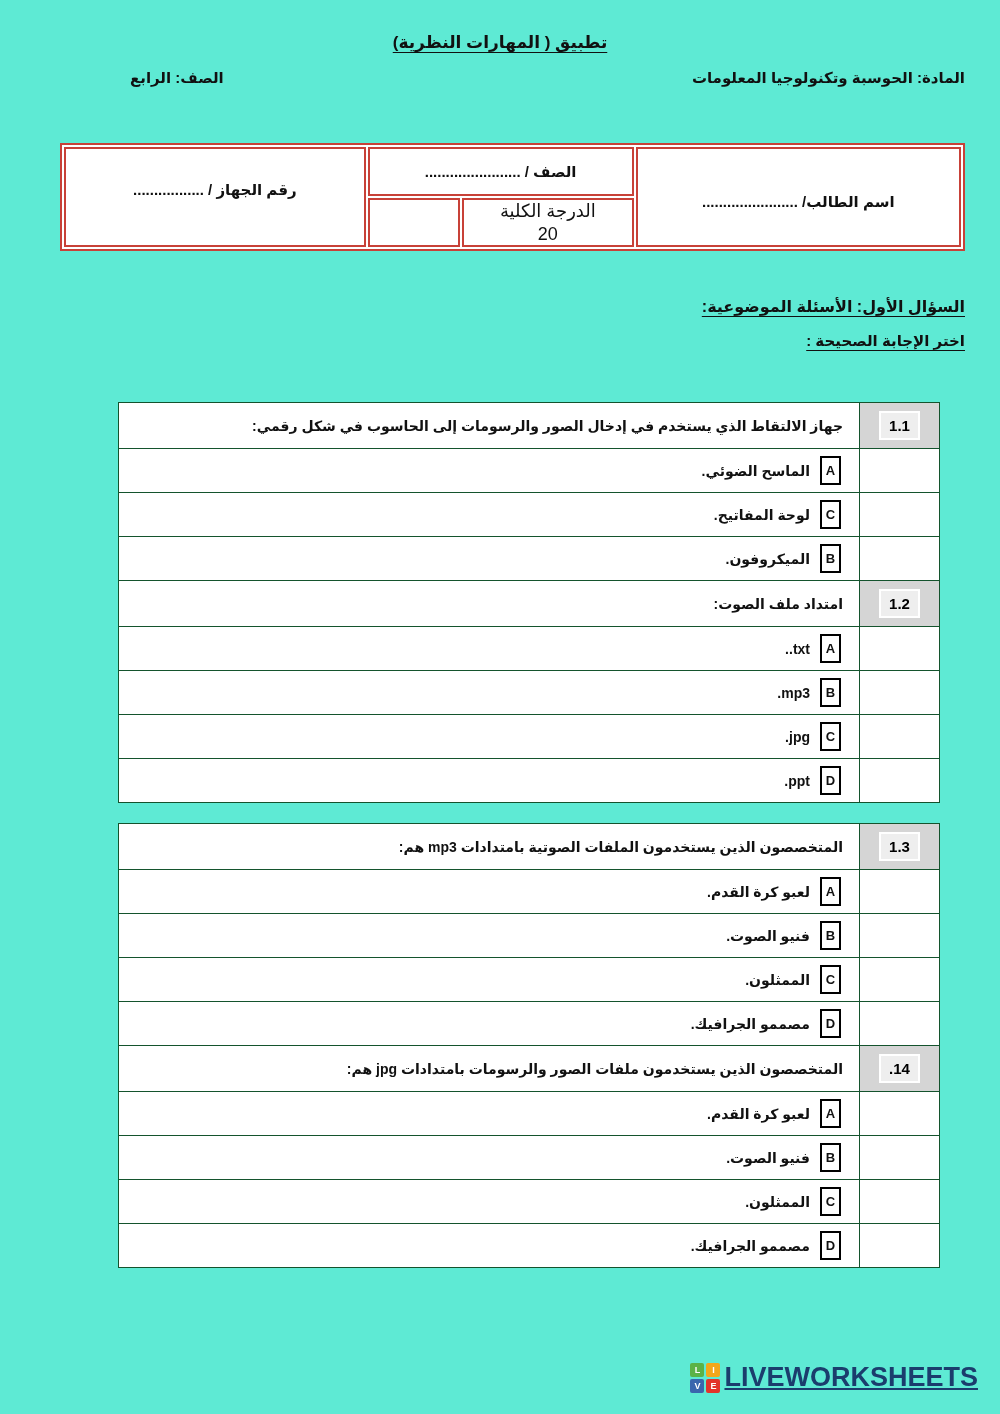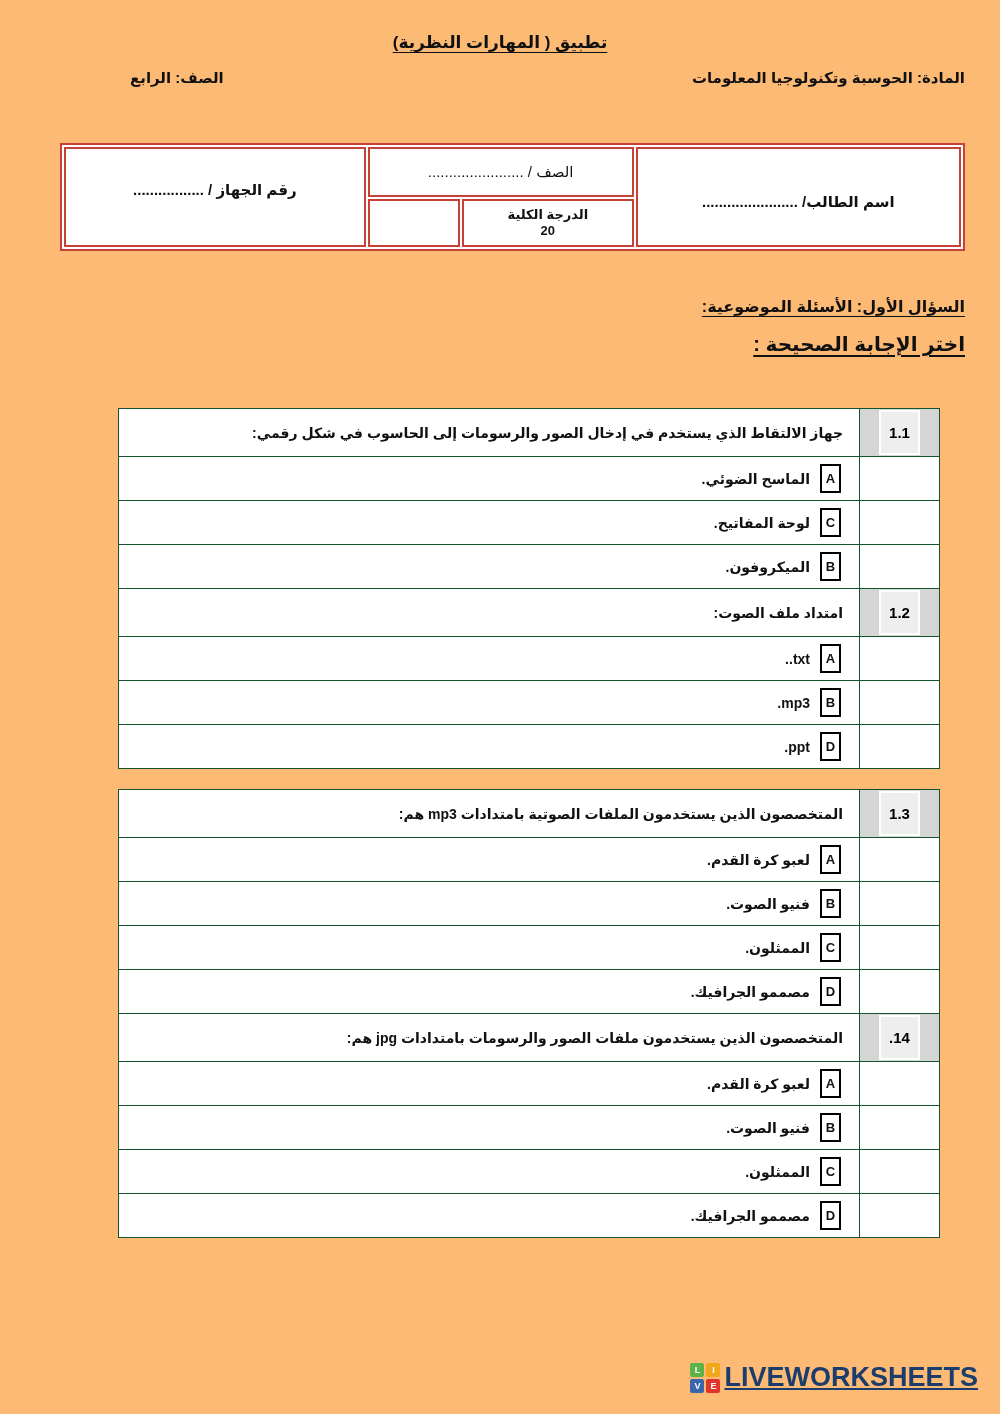--- a/index.html
+++ b/index.html
@@ -1,17 +1,17 @@
 <!DOCTYPE html>
 <html lang="ar"><head>
 <meta charset="utf-8">
 <style>
   html,body{margin:0;padding:0;background:#fff;}
   .page{
-    width:1000px;height:1414px;position:relative;background:#fdba74;
+    width:1000px;height:1414px;position:relative;background:#5eead4;
     font-family:"Liberation Sans","DejaVu Sans",sans-serif;color:#111;
     overflow:hidden;
   }
   
   .doc-title{
     margin-top:32px;text-align:center;font-size:17px;font-weight:bold;
     text-decoration:underline;text-underline-offset:4px;direction:rtl;
   }
   .meta-row{
     margin-top:16px;display:flex;direction:rtl;justify-content:space-between;
@@ -20,51 +20,51 @@
   
   .info-table{
     box-sizing:border-box;margin:56px 35px 0 60px;width:905px;height:108px;
     border:2px solid #c84138;padding:1px;display:flex;direction:rtl;background:#fff;
   }
   .red-cell{border:2px solid #c84138;margin:1px;box-sizing:border-box;background:#fff;}
   .cell-student{width:36.2%;display:flex;align-items:center;justify-content:center;
     font-size:15px;font-weight:bold;direction:rtl;padding-top:10px;text-align:center;}
   .mid-col{width:29.8%;display:flex;flex-direction:column;}
   .cell-class{height:50px;display:flex;align-items:center;justify-content:center;
-    font-size:15px;font-weight:normal;direction:rtl;}
+    font-size:15px;font-weight:bold;direction:rtl;}
   .mid-bottom{flex:1;display:flex;direction:rtl;}
   .cell-grade{width:64%;display:flex;flex-direction:column;align-items:center;justify-content:center;
-    font-size:13px;font-weight:bold;direction:rtl;line-height:1.25;}
+    font-size:18px;font-weight:normal;direction:rtl;line-height:1.25;}
   .cell-empty{flex:1;}
   .cell-device{flex:1;display:flex;align-items:center;justify-content:center;
     font-size:15px;font-weight:bold;direction:rtl;padding-bottom:14px;}
   
   .section-heading{
     margin:46px 35px 4px 0;text-align:right;direction:rtl;font-size:16px;font-weight:bold;
     text-decoration:underline;text-underline-offset:4px;
   }
   .section-instruction{
-    margin:16px 35px 0 0;text-align:right;direction:rtl;font-size:20px;font-weight:bold;
+    margin:16px 35px 0 0;text-align:right;direction:rtl;font-size:15px;font-weight:bold;
     text-decoration:underline;text-underline-offset:4px;
   }
   
   .qtable{
     width:822px;margin-left:118px;border-collapse:collapse;direction:rtl;
     table-layout:fixed;background:#fff;
   }
   .qtable.first{margin-top:52px;}
   .qtable.second{margin-top:20px;}
   .qtable td{border:1px solid #14532d;vertical-align:middle;box-sizing:border-box;}
   .col-num{width:80px;}
   tr.qhead td{height:46px;}
   tr.optrow td{height:44px;}
   .q-num-cell{background:#d5d5d5;text-align:center;}
   .q-num-box{
     display:inline-block;background:#eeeeee;border:2px solid #ffffff;
-    padding:12px 8px;font-size:15px;font-weight:bold;color:#000;
+    padding:4px 8px;font-size:15px;font-weight:bold;color:#000;
   }
   .q-text-cell{padding:0 16px 0 8px;text-align:right;font-size:14px;font-weight:bold;direction:rtl;}
   .opt-cell{padding:0 18px 0 16px;text-align:right;direction:rtl;}
   .letter-box{
     display:inline-block;width:17px;height:25px;line-height:25px;border:2px solid #000;
     text-align:center;font-size:13px;font-weight:bold;vertical-align:middle;
     margin-left:10px;background:#fff;cursor:pointer;
   }
   .opt-text{font-size:14px;font-weight:bold;vertical-align:middle;}
   .num-empty{background:#fff;}
@@ -150,20 +150,24 @@
       <tr class="optrow">
         <td class="num-empty"></td>
         <td class="opt-cell"><span class="letter-box">A</span><span class="opt-text" dir="auto">..txt</span></td>
       </tr>
       <tr class="optrow">
         <td class="num-empty"></td>
         <td class="opt-cell"><span class="letter-box">B</span><span class="opt-text" dir="auto">.mp3</span></td>
       </tr>
       <tr class="optrow">
         <td class="num-empty"></td>
+        <td class="opt-cell"><span class="letter-box">C</span><span class="opt-text" dir="auto">.jpg</span></td>
+      </tr>
+      <tr class="optrow">
+        <td class="num-empty"></td>
         <td class="opt-cell"><span class="letter-box">D</span><span class="opt-text" dir="auto">.ppt</span></td>
       </tr>
     </tbody>
   </table>
 
   <table class="qtable second">
     <colgroup>
         <col class="col-num">
         <col>
       </colgroup>

